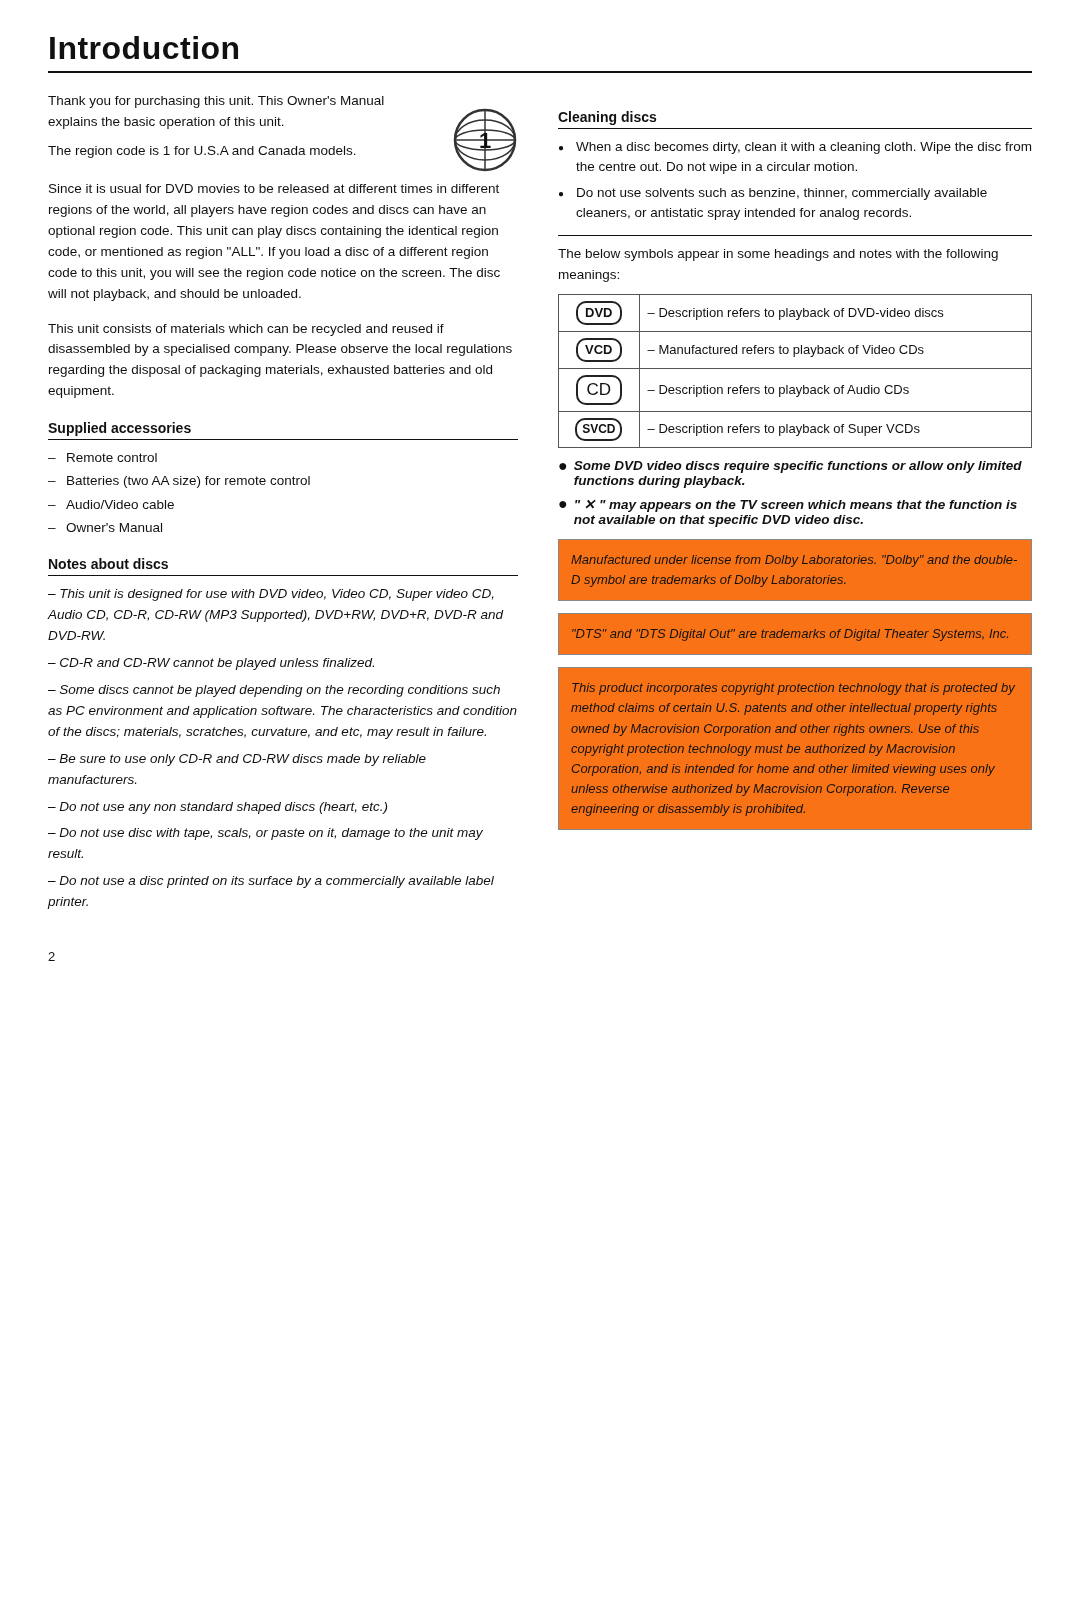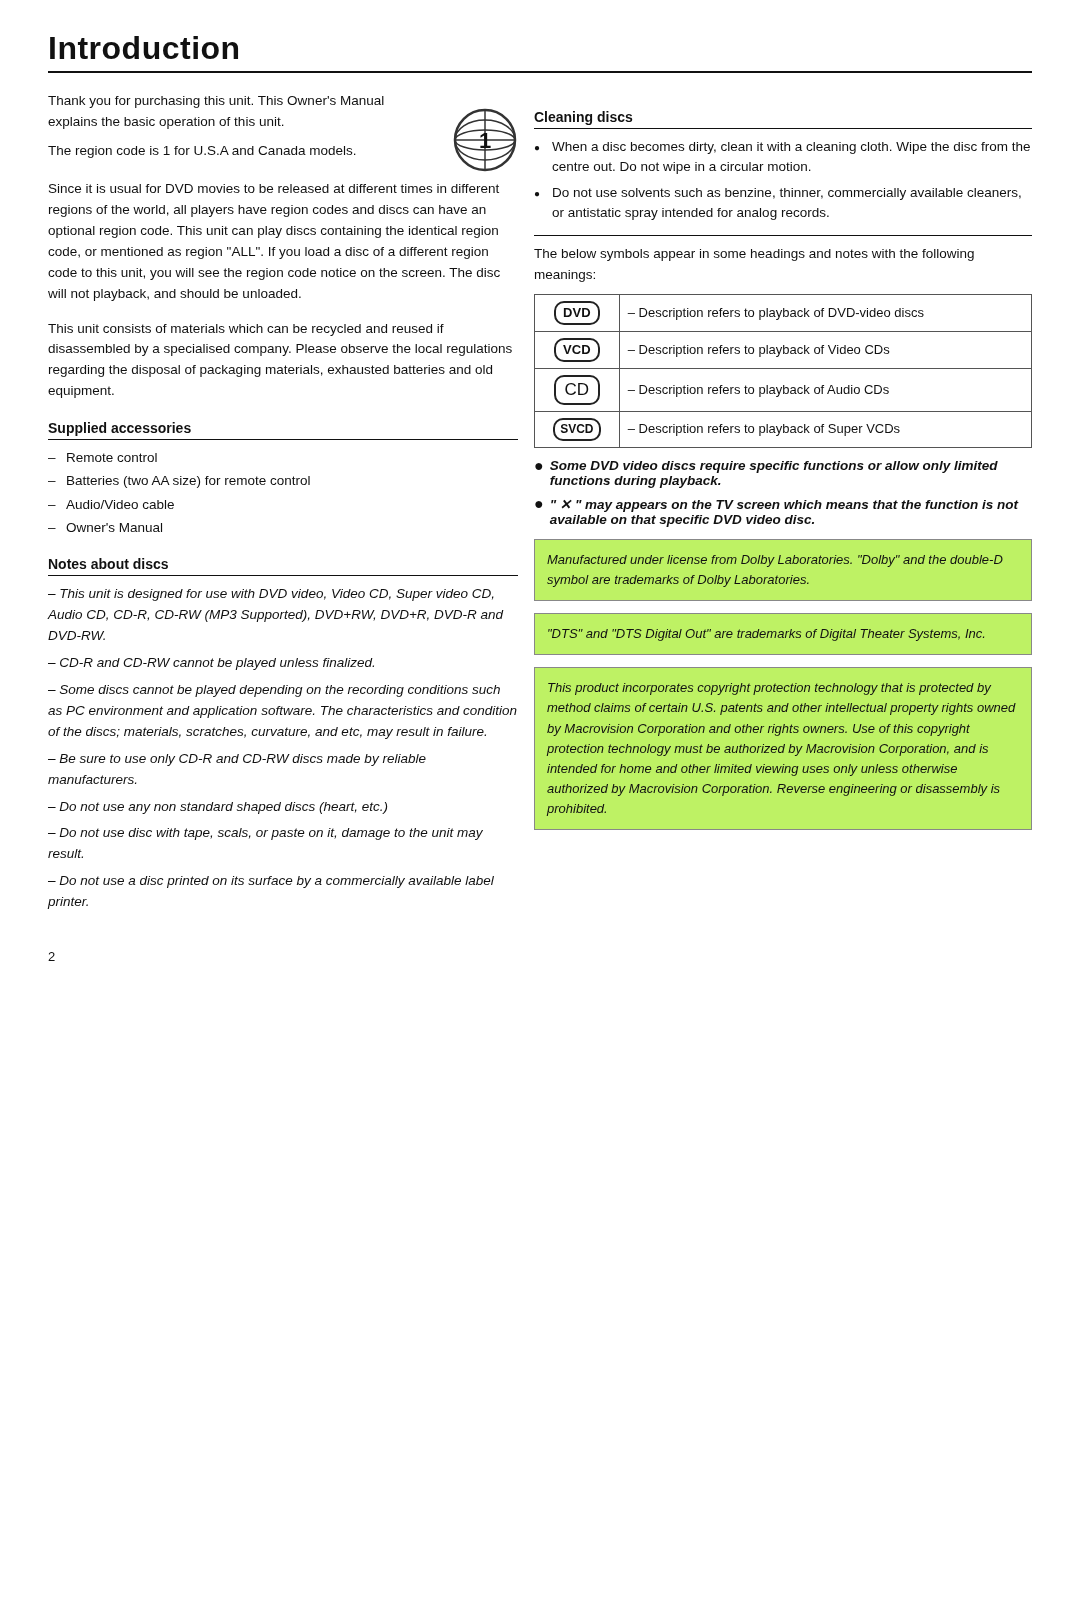--- a/index.html
+++ b/index.html
@@ -15,21 +15,21 @@
     h1.page-title {
       font-size: 32px;
       font-weight: bold;
       border-bottom: 2.5px solid #111;
       padding-bottom: 4px;
       margin-bottom: 18px;
       letter-spacing: 0.5px;
     }
     .two-col {
       display: flex;
-      gap: 16px;
+      gap: 40px;
     }
     .col-left {
       flex: 0 0 470px;
       max-width: 470px;
     }
     .col-right {
       flex: 1;
     }
     .section-heading {
       font-size: 14px;
@@ -99,21 +99,21 @@
       min-width: 60px;
     }
     
     .note-box {
       border: 1px solid #888;
       padding: 10px 12px;
       margin-top: 12px;
       font-style: italic;
       font-size: 13px;
       line-height: 1.55;
-      background: #bef264;
+      background: #f97316;
     }
     .bold-bullet {
       display: flex;
       gap: 6px;
       margin-bottom: 8px;
     }
     .bold-bullet .dot { font-size: 16px; margin-top: -1px; flex-shrink: 0; }
     
     .globe-wrap {
       width: 68px;
@@ -216,21 +216,21 @@
           <td class="disc-label">
             <span style="display:inline-block; border:2px solid #222; border-radius:10px; padding:1px 7px; font-weight:bold; font-size:13px;">DVD</span>
           </td>
           <td>– Description refers to playback of DVD-video discs</td>
         </tr>
 
         <tr>
           <td class="disc-label">
             <span style="display:inline-block; border:2px solid #222; border-radius:10px; padding:1px 7px; font-weight:bold; font-size:13px;">VCD</span>
           </td>
-          <td>– Description refers to playback of Video CDs</td>
+          <td>– Manufactured refers to playback of Video CDs</td>
         </tr>
 
         <tr>
           <td class="disc-label">
             <span style="display:inline-block; border:2px solid #222; border-radius:10px; padding:1px 9px; font-weight:normal; font-size:17px;">CD</span>
           </td>
           <td>– Description refers to playback of Audio CDs</td>
         </tr>
 
         <tr>

